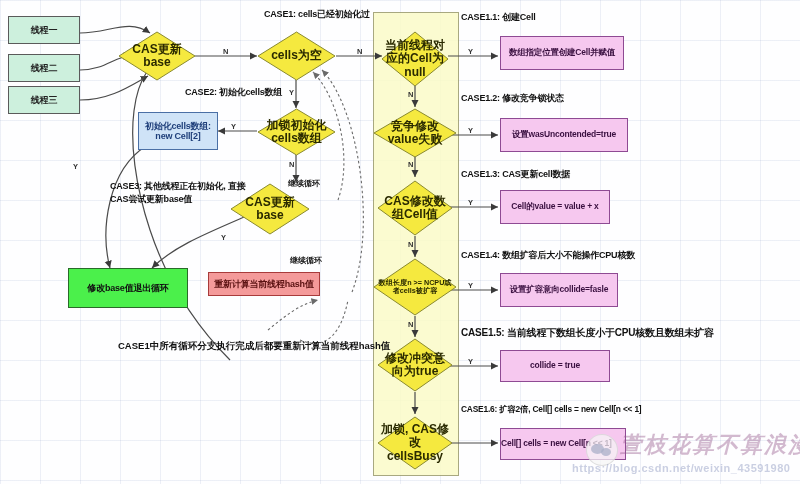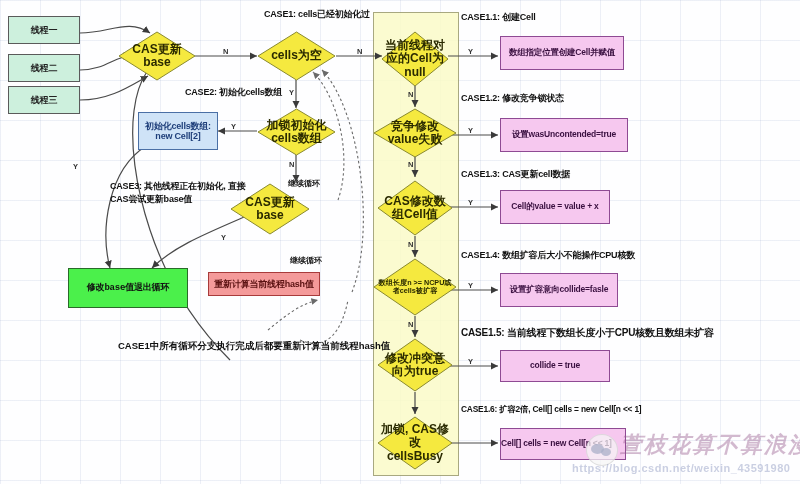--- a/index.html
+++ b/index.html
@@ -40,21 +40,20 @@
     background: #cdf0dd;
     border: 1px solid #5a5a5a;
     color: #222;
     font-size: 9px;
   }
   .rect-bright-green {
     background: #4bf04b;
     border: 1px solid #2a6a2a;
     color: #111;
     font-size: 9px;
-    font-family: Liberation Mono, monospace;
   }
   .rect-blue {
     background: #cfe3f7;
     border: 1px solid #4a6fa5;
     color: #1f3f7a;
     font-size: 9px;
   }
   .rect-red {
     background: #f49a9a;
     border: 1px solid #a83b3b;

